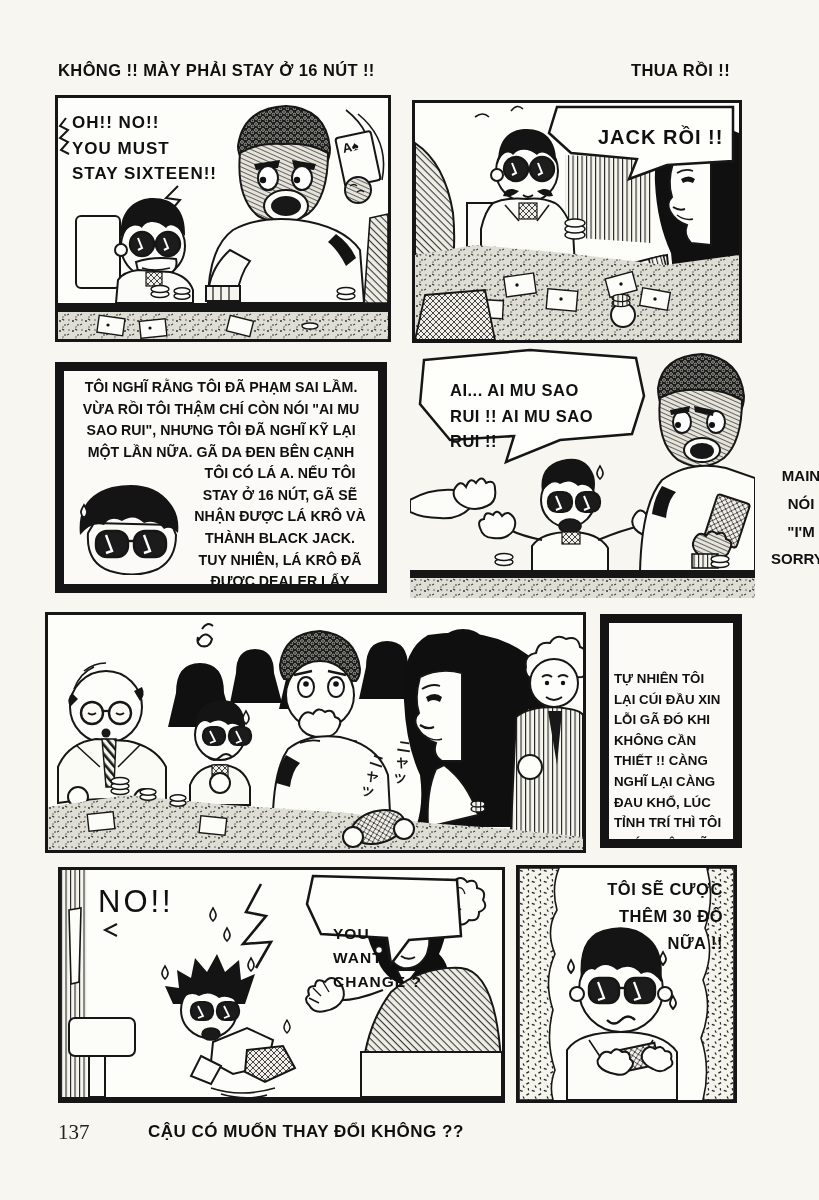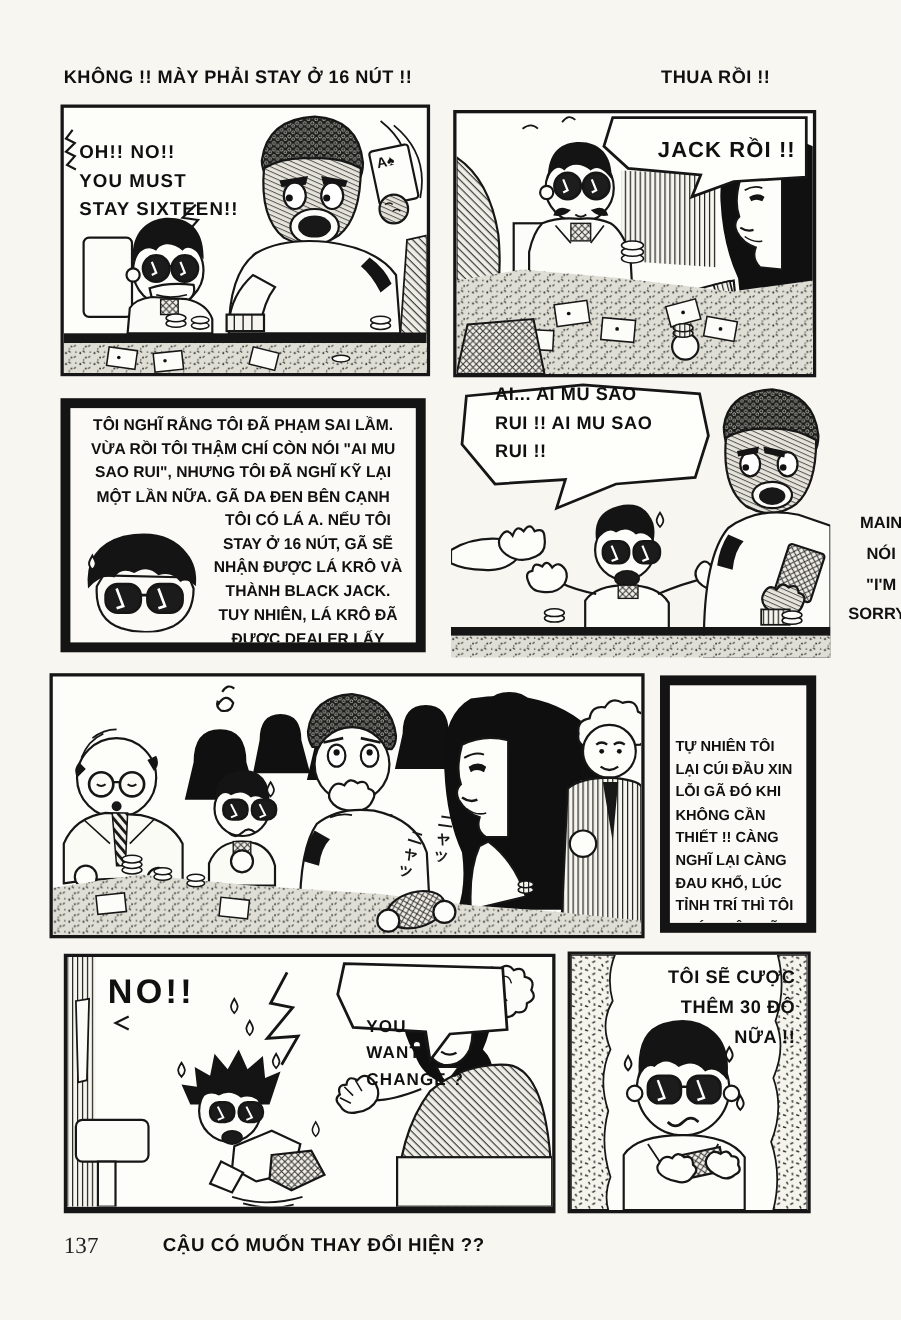--- a/index.html
+++ b/index.html
@@ -58,21 +58,21 @@
         <circle cx="5.5" cy="4.5" r="1.3" fill="none" stroke="#cfcec4" stroke-width="0.7"></circle>
       </pattern>
       <pattern id="stripes" width="6" height="6" patternUnits="userSpaceOnUse" patternTransform="rotate(-40)">
         <rect width="6" height="6" fill="#f5f4ec"></rect>
           <rect width="2.6" height="6" fill="#1a1a1a"></rect>
       </pattern>
     </defs>
   </svg>
 
   <div class="overlay-text" style="left:58px;top:61px;font-size:16.5px;letter-spacing:0.4px;">KHÔNG !!  MÀY PHẢI STAY Ở 16 NÚT !!</div>
-  <div class="overlay-text" style="left:601px;top:61px;font-size:16.5px;letter-spacing:0.4px;">THUA RỒI !!</div>
+  <div class="overlay-text" style="left:631px;top:61px;font-size:16.5px;letter-spacing:0.4px;">THUA RỒI !!</div>
 
   <div class="panel" style="left:55px;top:95px;width:336px;height:247px;">
     <svg viewBox="0 0 330 241" width="330" height="241">
       <polyline points="8,20 2,28 10,32 2,40 10,44 3,52 11,56" fill="none" stroke="#161616" stroke-width="2"></polyline>
       <polyline points="120,88 108,100 122,102 110,116" fill="none" stroke="#161616" stroke-width="2"></polyline>
       <path d="M300,16 Q332,42 324,82" fill="none" stroke="#161616" stroke-width="1.6"></path>
       <path d="M288,12 Q316,34 312,64" fill="none" stroke="#161616" stroke-width="1.6"></path>
       <rect x="18" y="118" width="44" height="72" rx="5" fill="#fcfcf9" stroke="#161616" stroke-width="2"></rect>
       <g>
         <circle cx="95" cy="148" r="32" fill="#fdfdfa" stroke="#161616" stroke-width="2"></circle>
@@ -127,21 +127,21 @@
           <rect x="40" y="219" width="26" height="17" transform="rotate(8 53 227)"></rect>
           <rect x="82" y="222" width="26" height="17" transform="rotate(-6 95 230)"></rect>
           <rect x="170" y="220" width="24" height="16" transform="rotate(14 182 228)"></rect>
         </g>
         <circle cx="50" cy="227" r="1.6" fill="#111"></circle>
           <circle cx="92" cy="230" r="1.6" fill="#111"></circle>
         <ellipse cx="252" cy="228" rx="8" ry="3" fill="#fcfcf9" stroke="#161616" stroke-width="1.3"></ellipse>
       </g>
     </svg>
   </div>
-  <div class="overlay-text" style="left:72px;top:126px;font-size:17px;line-height:1.5;letter-spacing:1px;">OH!! NO!!
+  <div class="overlay-text" style="left:72px;top:110px;font-size:17px;line-height:1.5;letter-spacing:1px;">OH!! NO!!
 YOU MUST
 STAY SIXTEEN!!</div>
 
   <div class="panel" style="left:412px;top:100px;width:330px;height:243px;">
     <svg viewBox="0 0 324 237" width="324" height="237">
       <path d="M0,40 Q30,60 38,110 Q44,170 20,237 L0,237 Z" fill="url(#hatch)" stroke="#161616" stroke-width="2"></path>
       <path d="M60,14 q8,-6 14,0 M96,8 q6,-8 12,-2" fill="none" stroke="#161616" stroke-width="1.6"></path>
       <polygon points="150,52 236,56 236,140 150,134" fill="url(#vlines)"></polygon>
       <rect x="52" y="100" width="30" height="66" fill="#fcfcf9" stroke="#161616" stroke-width="2"></rect>
       <g>
@@ -263,21 +263,21 @@
         <ellipse cx="94" cy="214" rx="9" ry="3.5" fill="#fdfdfa" stroke="#161616" stroke-width="1.4"></ellipse>
         <ellipse cx="94" cy="209" rx="9" ry="3.5" fill="#fdfdfa" stroke="#161616" stroke-width="1.4"></ellipse>
         <ellipse cx="310" cy="216" rx="9" ry="3.5" fill="#fdfdfa" stroke="#161616" stroke-width="1.4"></ellipse>
         <ellipse cx="310" cy="211" rx="9" ry="3.5" fill="#fdfdfa" stroke="#161616" stroke-width="1.4"></ellipse>
         <rect x="0" y="222" width="345" height="8" fill="#161616"></rect>
         <rect x="0" y="230" width="345" height="20" fill="url(#speck)"></rect>
       </g>
       <polygon points="14,12 120,2 226,10 234,48 222,86 150,92 96,114 104,88 40,92 10,56" fill="#fefefb" stroke="#161616" stroke-width="2.5"></polygon>
     </svg>
   </div>
-  <div class="overlay-text" style="left:450px;top:347px;font-size:16.5px;line-height:1.55;letter-spacing:0.5px;">AI... AI MU SAO
+  <div class="overlay-text" style="left:450px;top:378px;font-size:16.5px;line-height:1.55;letter-spacing:0.5px;">AI... AI MU SAO
 RUI !! AI MU SAO
 RUI !!</div>
 
   <div class="overlay-text" style="left:762px;top:462px;width:78px;text-align:center;font-size:15px;line-height:1.85;">MAIN
 NÓI
 "I'M
 SORRY"</div>
 
   <div class="panel" style="left:45px;top:612px;width:541px;height:241px;">
     <svg viewBox="0 0 535 235" width="535" height="235">
@@ -424,21 +424,21 @@
         <path d="M378,16 q6,-10 14,-4 q8,-8 14,0 q10,-4 10,6 q10,2 6,12 q6,8 -4,12 q0,10 -10,8 q-6,8 -14,2 q-10,4 -12,-6 q-10,-2 -6,-12 q-8,-8 2,-18 Z" fill="#fcfcf9" stroke="#161616" stroke-width="2"></path>
         <path d="M384,24 q6,-4 10,2 M396,18 q6,-2 8,6 M388,36 q8,-2 12,4" fill="none" stroke="#161616" stroke-width="1.3"></path>
         <circle cx="378" cy="56" r="8" fill="#fdfdfa" stroke="#161616" stroke-width="2"></circle>
         <line x1="378" y1="52" x2="398" y2="48" stroke="#161616" stroke-width="2"></line>
         <path d="M330,122 Q360,96 400,98 Q441,102 441,227 L300,227 Q300,162 330,122 Z" fill="url(#hatch)" stroke="#161616" stroke-width="2"></path>
       </g>
       <rect x="300" y="182" width="141" height="45" fill="#fbfbf6" stroke="#161616" stroke-width="2"></rect>
       <polygon points="252,6 396,10 400,66 348,70 330,94 326,68 260,64 246,34" fill="#fefefb" stroke="#161616" stroke-width="2.5"></polygon>
     </svg>
   </div>
-  <div class="overlay-text" style="left:98px;top:884px;font-size:31px;font-weight:700;letter-spacing:3px;">NO!!</div>
+  <div class="overlay-text" style="left:98px;top:884px;font-size:31px;font-weight:400;letter-spacing:3px;">NO!!</div>
   <div class="overlay-text" style="left:333px;top:886px;font-size:15.5px;line-height:1.55;letter-spacing:1px;margin-top:36px;">YOU
 WANT
 CHANGE ?</div>
 
   <div class="panel" style="left:516px;top:865px;width:221px;height:238px;">
     <svg viewBox="0 0 215 232" width="215" height="232">
       <path d="M0,0 L40,0 Q32,20 38,42 Q26,62 36,86 Q24,112 34,142 Q26,172 36,202 Q30,218 34,232 L0,232 Z" fill="url(#dots)" stroke="#161616" stroke-width="1.6"></path>
       <path d="M215,0 L215,232 L184,232 Q192,200 182,170 Q194,140 184,112 Q196,84 186,60 Q196,30 188,0 Z" fill="url(#dots)" stroke="#161616" stroke-width="1.6"></path>
       <g>
         <circle cx="102" cy="122" r="42" fill="#fdfdfa" stroke="#161616" stroke-width="2"></circle>
@@ -460,15 +460,15 @@
         <path d="M80,190 q4,-9 12,-5 q5,-7 11,-1 q8,-2 8,7 q6,4 0,10 q-5,8 -15,5 q-11,-2 -16,-8 q-3,-5 0,-8 Z" fill="#fdfdfa" stroke="#161616" stroke-width="2"></path>
         <path d="M124,184 q5,-8 12,-3 q6,-5 10,2 q8,0 6,8 q4,6 -3,9 q-7,6 -15,1 q-9,-4 -11,-10 q-1,-4 1,-7 Z" fill="#fdfdfa" stroke="#161616" stroke-width="2"></path>
       </g>
     </svg>
   </div>
   <div class="overlay-text" style="left:555px;top:876px;width:168px;font-size:16.5px;line-height:1.65;text-align:right;letter-spacing:0.5px;">TÔI SẼ CƯỢC
 THÊM 30 ĐÔ
 NỮA !!</div>
 
   <div class="overlay-text" style="left:58px;top:1120px;font-size:21px;font-weight:normal;font-family:Liberation Serif, serif;color:#222;">137</div>
-  <div class="overlay-text" style="left:148px;top:1122px;font-size:17px;letter-spacing:0.5px;">CẬU CÓ MUỐN THAY ĐỔI HIỆN ??</div>
+  <div class="overlay-text" style="left:148px;top:1122px;font-size:17px;letter-spacing:0.5px;">CẬU CÓ MUỐN THAY ĐỔI KHÔNG ??</div>
 
 </div>
 
 </body></html>

